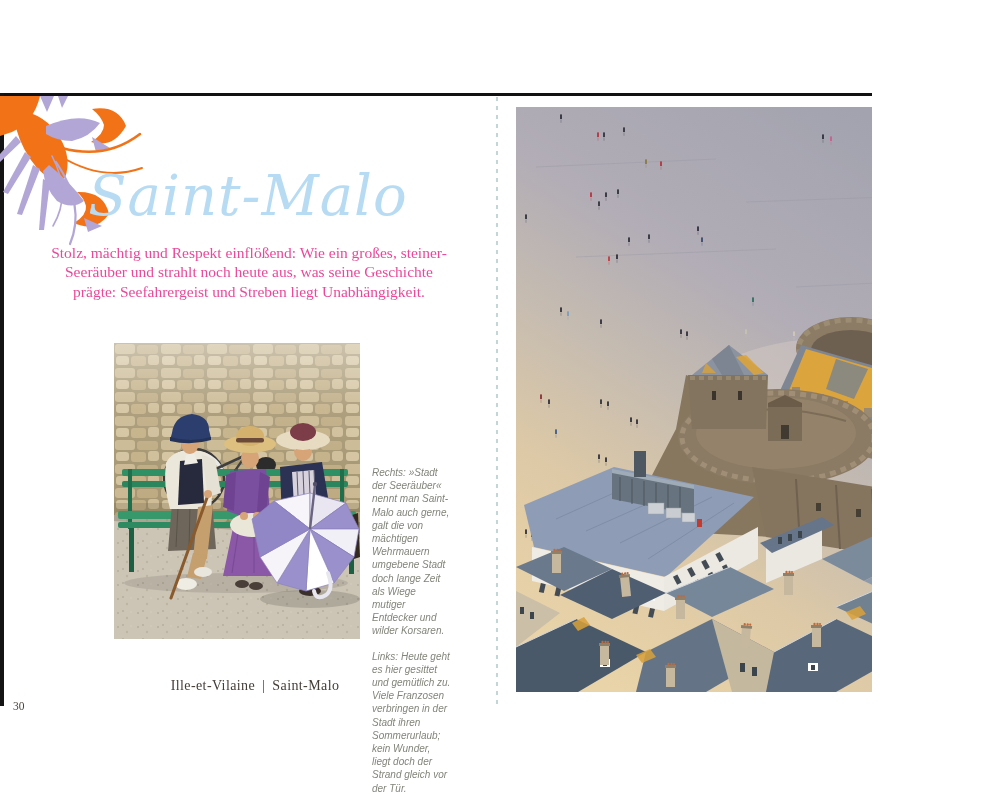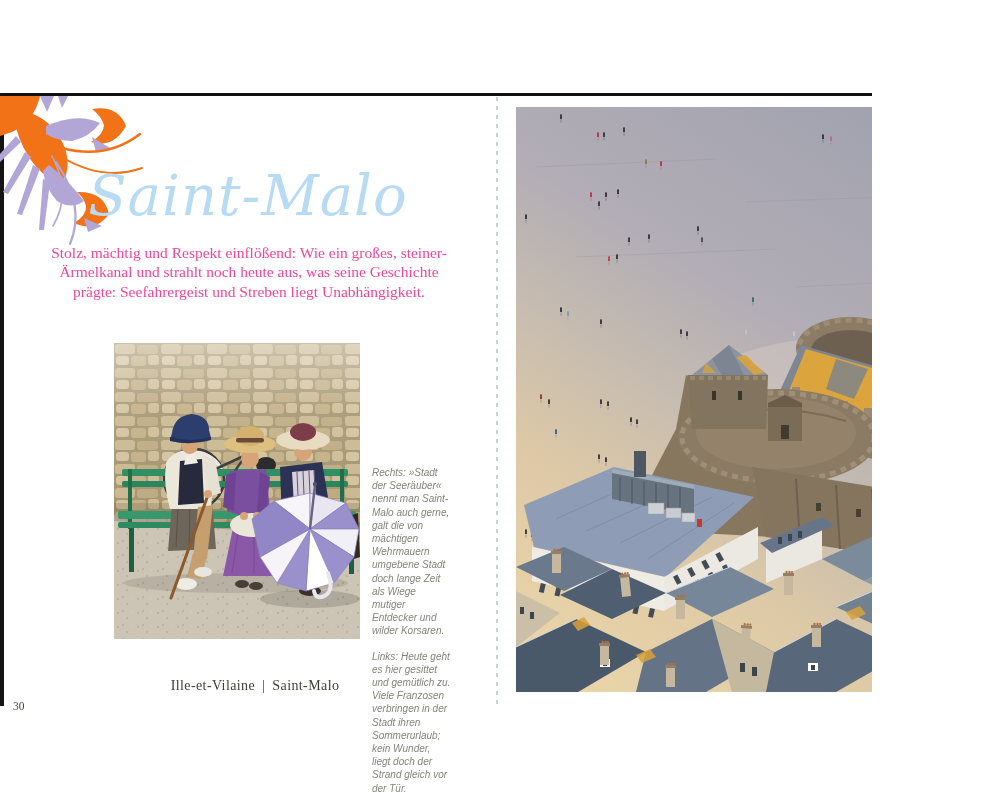--- a/index.html
+++ b/index.html
@@ -59,21 +59,21 @@
         <path d="M60,60 Q102,86 142,72" stroke="#f27317" stroke-width="2" fill="none" stroke-linecap="round"></path>
         <path d="M56,66 Q86,110 70,148" stroke="#b2a6d6" stroke-width="2.2" fill="none" stroke-linecap="round"></path>
         <path d="M52,60 Q72,98 53,130" stroke="#b2a6d6" stroke-width="1.6" fill="none" stroke-linecap="round"></path>
       </g>
     </svg>
 
     <div class="title">Saint-Malo</div>
 
     <div class="intro">
       <div>Stolz, mächtig und Respekt einflößend: Wie ein großes, steiner-</div>
-      <div>Ärmelkanal und strahlt noch heute aus, was seine Geschichte</div>
+      <div>Seeräuber und strahlt noch heute aus, was seine Geschichte</div>
       <div>prägte: Seefahrergeist und Streben liegt Unabhängigkeit.</div>
     </div>
 
     <svg class="photo-left" viewBox="0 0 246 296">
       <defs>
         <pattern id="stones" width="46" height="24" patternUnits="userSpaceOnUse">
           <rect width="46" height="24" fill="#a3936d"></rect>
           <rect x="1" y="1" width="20" height="10" rx="3" fill="#c8b68e"></rect>
           <rect x="23" y="2" width="21" height="9" rx="3" fill="#bca87e"></rect>
           <rect x="2" y="13" width="13" height="9" rx="3" fill="#d2c19b"></rect>

